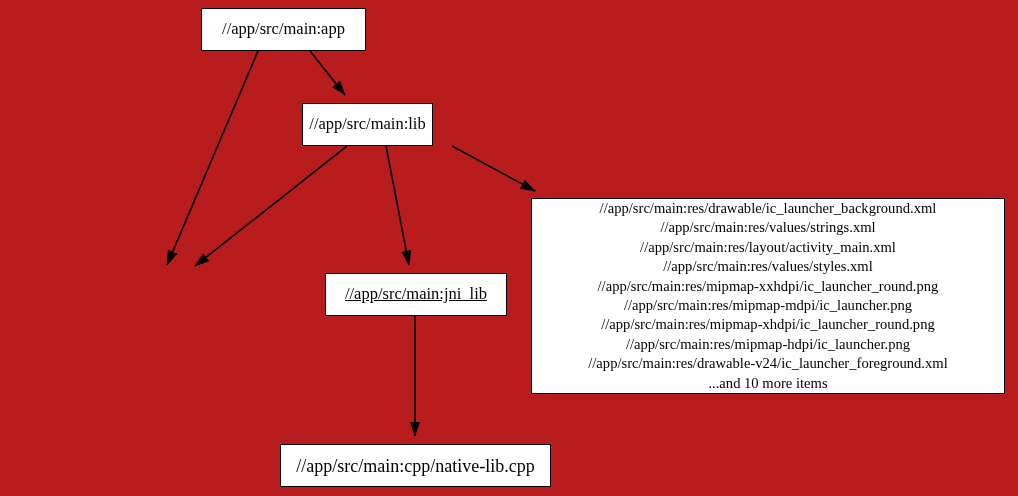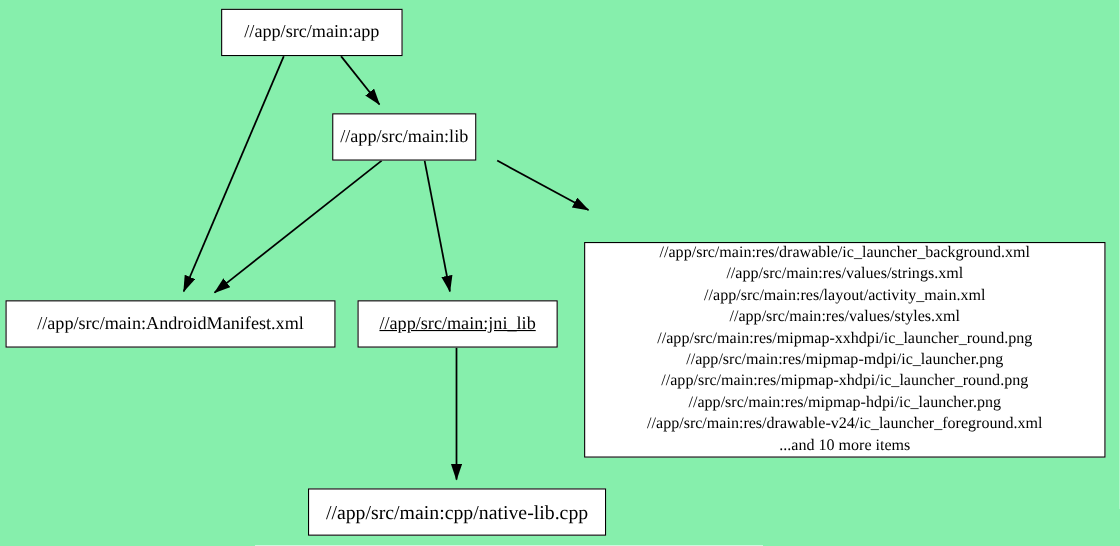--- a/index.html
+++ b/index.html
@@ -4,21 +4,21 @@
 <style>
   html, body {
     margin: 0;
     padding: 0;
     background: #ffffff;
   }
   #graph-canvas {
     position: relative;
     width: 1018px;
     height: 496px;
-    background: #86efac;
+    background: #b91c1c;
     overflow: hidden;
     font-family: "Liberation Serif", "DejaVu Serif", serif;
   }
   #edge-layer {
     position: absolute;
     left: 0;
     top: 0;
     width: 1018px;
     height: 496px;
     pointer-events: none;
@@ -39,21 +39,21 @@
   .node-label {
     display: block;
     white-space: pre;
     text-align: center;
   }
   
   #node-app        { left: 201px; top: 8px;   width: 165px; height: 43px;  font-size: 16.5px; }
   #node-lib        { left: 302px; top: 103px; width: 131px; height: 43px;  font-size: 16.5px; }
   #node-manifest   { left: 5px;   top: 273px; width: 300px; height: 43px;  font-size: 16.5px; }
   #node-jnilib     { left: 325px; top: 273px; width: 182px; height: 43px;  font-size: 16.5px; text-decoration: underline; }
-  #node-resources  { left: 531px; top: 198px; width: 474px; height: 196px; font-size: 14.6px; margin-top: 22px; }
+  #node-resources  { left: 531px; top: 198px; width: 474px; height: 196px; font-size: 14.6px; }
   #node-cpp        { left: 280px; top: 444px; width: 271px; height: 43px;  font-size: 18px; }
 
   #node-resources .node-label { line-height: 1.336; }
 </style>
 </head>
 <body>
 
 <div id="graph-canvas">
 
   <svg id="edge-layer" viewBox="0 0 1018 496" width="1018" height="496" xmlns="http://www.w3.org/2000/svg">
@@ -89,23 +89,20 @@
   </svg>
 
   <div class="graph-node" id="node-app">
     <span class="node-label">//app/src/main:app</span>
   </div>
 
   <div class="graph-node" id="node-lib">
     <span class="node-label">//app/src/main:lib</span>
   </div>
 
-  <div class="graph-node" id="node-manifest">
-    <span class="node-label">//app/src/main:AndroidManifest.xml</span>
-  </div>
 
   <div class="graph-node" id="node-jnilib">
     <span class="node-label">//app/src/main:jni_lib</span>
   </div>
 
   <div class="graph-node" id="node-resources">
     <span class="node-label">//app/src/main:res/drawable/ic_launcher_background.xml
 //app/src/main:res/values/strings.xml
 //app/src/main:res/layout/activity_main.xml
 //app/src/main:res/values/styles.xml

